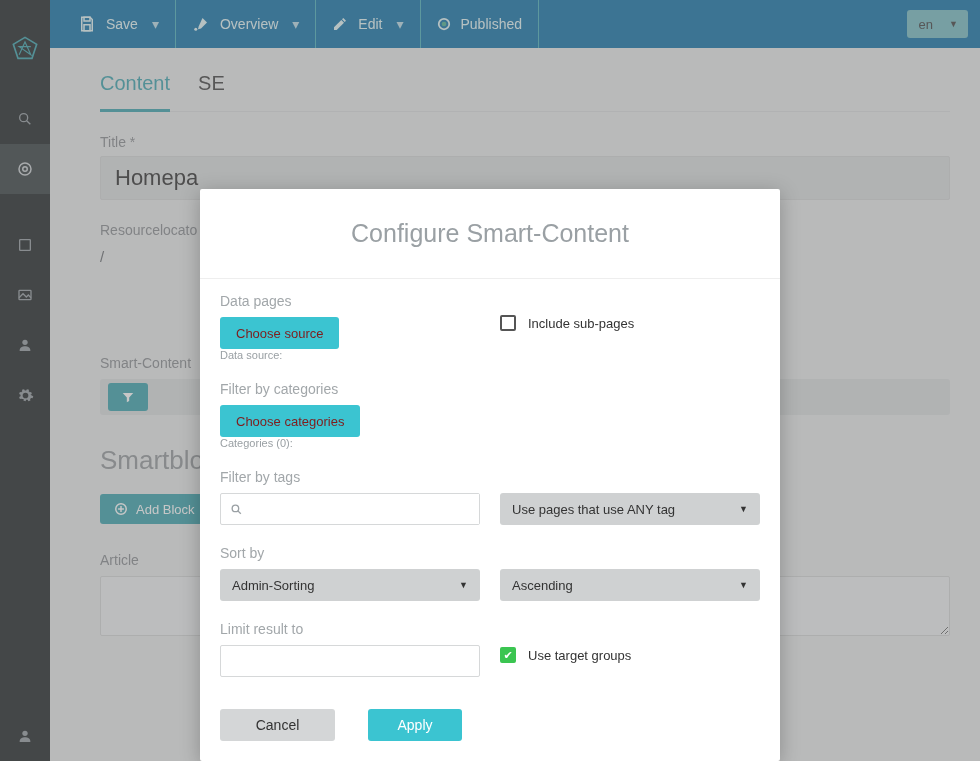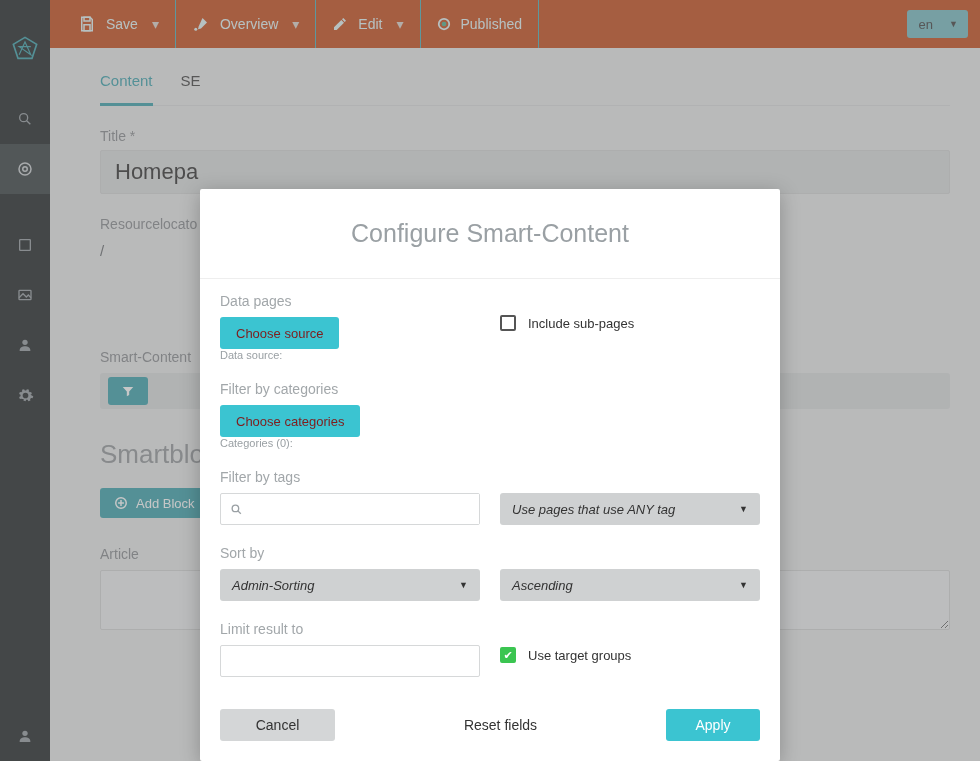--- a/index.html
+++ b/index.html
@@ -8,31 +8,31 @@
   
   .rail { position:absolute; left:0; top:0; bottom:0; width:50px; background:#111618; display:flex; flex-direction:column; align-items:center; }
   .rail .logo { width:50px; height:54px; display:flex; align-items:center; justify-content:center; margin-top:22px; margin-bottom:18px;}
   .rail .nav { display:flex; flex-direction:column; width:100%; }
   .rail .nav .item { width:50px; height:50px; display:flex; align-items:center; justify-content:center; color:#8c9499; cursor:pointer; }
   .rail .nav .item.active { background:#2b3335; color:#c7cccf; }
   .rail .spacer { flex:1; }
   .rail .bottom { width:50px; height:50px; display:flex; align-items:center; justify-content:center; color:#8c9499; }
 
   
-  .topbar { position:absolute; left:50px; right:0; top:0; height:48px; background:#c2410c; display:flex; align-items:center; padding:0 12px; color:#fff; }
+  .topbar { position:absolute; left:50px; right:0; top:0; height:48px; background:#0369a1; display:flex; align-items:center; padding:0 12px; color:#fff; }
   .tbtn { display:flex; align-items:center; gap:10px; padding:0 16px; height:48px; cursor:pointer; font-size:14px; color:#e1f4f5;}
   .tbtn .caret { margin-left:4px; opacity:.8;}
   .divider { width:1px; height:48px; background:#3faab4; }
   .lang { margin-left:auto; background:#6db6be; color:#333; height:28px; border-radius:3px; display:flex; align-items:center; padding:0 10px 0 12px; gap:16px; font-size:13px; cursor:pointer;}
   .lang .tri { font-size:9px; color:#333;}
 
   
   .page { position:absolute; left:50px; right:0; top:48px; bottom:0; background:#e6e7e8; padding:0 30px 30px 50px; color:#333; }
   .tabs { display:flex; gap:28px; margin-top:12px; border-bottom:1px solid #d8d9da; }
-  .tab { padding:12px 0 14px; font-size:15px; color:#333; cursor:pointer; }
+  .tab { padding:12px 0 14px; font-size:20px; color:#333; cursor:pointer; }
   .tab.active { color:#2e9ca7; border-bottom:3px solid #2e9ca7; margin-bottom:-1px;}
   .fieldlabel { font-size:14px; color:#808488; margin-top:22px; }
   .bigfield { width:100%; height:44px; background:#d8dadb; border:1px solid #cfd1d2; border-radius:2px; padding:0 14px; font-size:22px; color:#222; margin-top:6px; display:flex; align-items:center;}
   .resloc { font-size:15px; color:#606468; margin-top:10px; }
   .section-head { font-size:14px; color:#808488; margin-top:90px;}
   .filterbar { margin-top:8px; height:36px; background:#d8dadb; border-radius:3px; display:flex; align-items:center; padding:0 8px;}
   .filterbtn { width:40px; height:28px; background:#2e9ca7; border-radius:3px; display:flex; align-items:center; justify-content:center; color:#fff;}
   .smartblock-title { font-size:26px; color:#8c9194; margin-top:30px; }
   .addblock { margin-top:18px; display:inline-flex; align-items:center; gap:8px; background:#2e9ca7; color:#fff; height:30px; padding:12px 14px; border-radius:3px; font-size:13px; cursor:pointer;}
   .textarea { width:100%; height:60px; border:1px solid #cfd1d2; background:#ecedee; border-radius:2px; margin-top:8px; resize:vertical;}
@@ -46,21 +46,21 @@
   .col { flex:1; min-width:0;}
   .seclabel { font-size:14px; color:#a2a7aa; margin-bottom:8px; }
   .pill { display:inline-flex; align-items:center; justify-content:center; background:#3bc4d1; color:#7f1d1d; height:32px; padding:0 16px; border-radius:3px; font-size:13px; cursor:pointer; border:none;}
   .hint { font-size:11px; color:#9aa0a4; }
   .chk { display:flex; align-items:center; gap:12px; font-size:13px; color:#333; margin-top:22px;}
   .chkbox { width:16px; height:16px; border:2px solid #555; border-radius:2px; display:flex; align-items:center; justify-content:center; cursor:pointer; flex-shrink:0;}
   .chkbox.checked { background:#3bc551; border-color:#3bc551; color:#fff; font-size:11px; line-height:0;}
   .searchbox { display:flex; align-items:center; height:32px; border:1px solid #d6d8d9; border-radius:2px; background:#fff;}
   .searchbox .icon { width:30px; display:flex; justify-content:center; color:#9aa0a4;}
   .searchbox input { flex:1; border:none; outline:none; font-size:13px; height:100%; }
-  .sel { width:100%; height:32px; background:#cfd1d2; border-radius:3px; display:flex; align-items:center; padding:0 12px; justify-content:space-between; font-size:13px; color:#333; cursor:pointer;font-style:italic;}
+  .sel { width:100%; height:32px; background:#cfd1d2; border-radius:3px; display:flex; align-items:center; padding:0 12px; justify-content:space-between; font-size:13px; color:#333; cursor:pointer;}
   .sel .tri { font-size:9px;}
   .textin { width:100%; height:32px; border:1px solid #d6d8d9; border-radius:2px; padding:0 8px; font-size:13px; outline:none;}
   .dialog-footer { display:flex; align-items:center; padding:0 20px 20px; gap:33px;}
   .btn { height:32px; display:flex; align-items:center; justify-content:center; border-radius:3px; font-size:14px; cursor:pointer; border:none;}
   .btn-cancel { background:#d4d6d7; color:#333; width:115px;}
   .btn-link { background:transparent; color:#333; flex:1;}
   .btn-apply { background:#3bc4d1; color:#fff; width:94px;}
 
   svg { display:block;}
 </style>
@@ -274,17 +274,16 @@
           <div class="chk" style="margin-top:26px">
             <span class="chkbox checked">✔</span>
             <span>Use target groups</span>
           </div>
         </div>
       </div>
 
     </div>
     <div class="dialog-footer">
       <button class="btn btn-cancel">Cancel</button>
-      <button class="btn btn-link">Reset fields</button>
       <button class="btn btn-apply">Apply</button>
     </div>
   </div>
 </div>
 
 </body></html>

